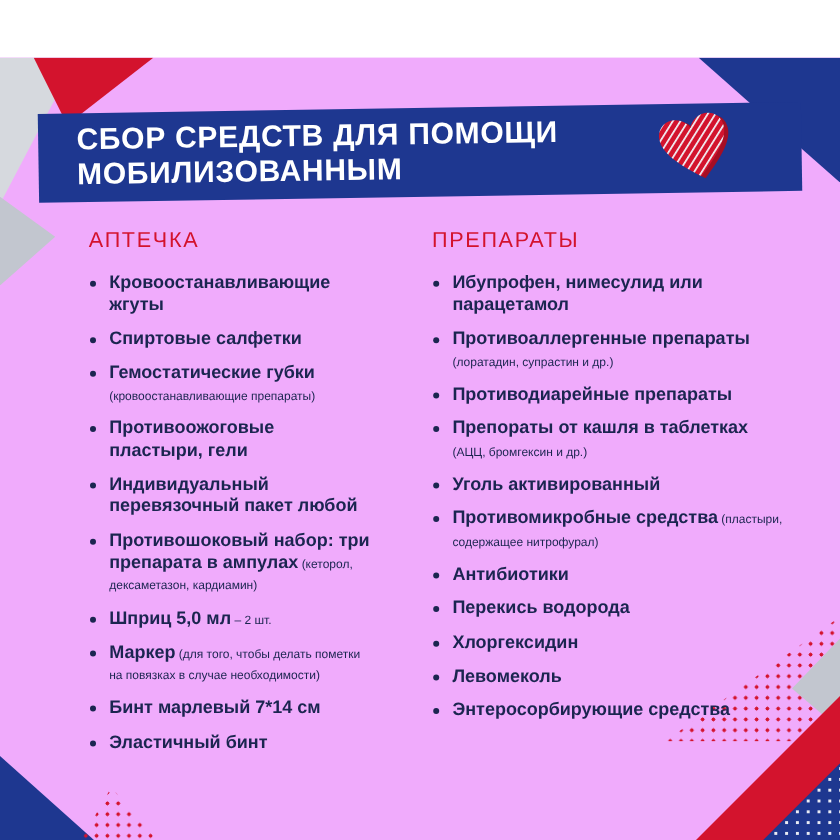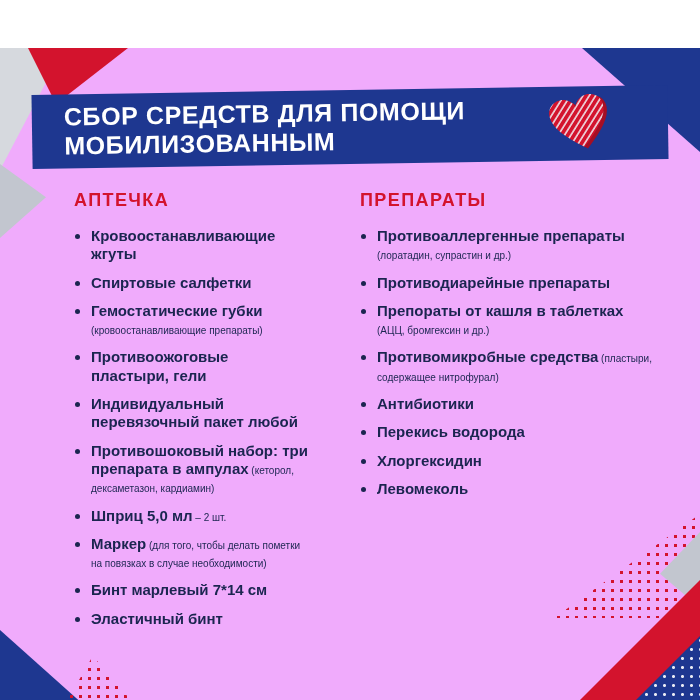--- a/index.html
+++ b/index.html
@@ -46,21 +46,21 @@
   .banner-title { padding-left:32px; color:#ffffff; font-weight:bold;
                   font-size:25px; line-height:1.18; letter-spacing:0.6px; }
   .heart { position:absolute; right:58px; top:6px; width:62px; height:60px;
            transform:rotate(-12deg); }
 
   
   .content { position:absolute; left:74px; top:142px; z-index:2;
              display:flex; gap:50px; }
   .col { width:236px; }
   .col.wide { width:292px; }
-  .col h2 { color:#d3132d; font-size:18px; font-weight:bold;
+  .col h2 { color:#d3132d; font-size:18px; font-weight:normal;
             letter-spacing:1.4px; margin-bottom:16px; }
   .col ul { list-style:none; }
   .col li { position:relative; padding-left:17px; margin-bottom:10px;
             color:#1b2550; font-size:15px; font-weight:bold; line-height:1.22; }
   .col li::before { content:""; position:absolute; left:1px; top:7px;
                     width:5px; height:5px; border-radius:50%; background:#1b2550; }
   .col li .n { font-weight:normal; font-size:10px;text-align:center; }
 </style>
 </head>
 <body>
@@ -107,25 +107,28 @@
           <li><span class="b">Противошоковый набор: три препарата в ампулах</span><span class="n"> (кеторол, дексаметазон, кардиамин)</span></li>
           <li><span class="b">Шприц 5,0 мл</span><span class="n"> – 2 шт.</span></li>
           <li><span class="b">Маркер</span><span class="n"> (для того, чтобы делать пометки на повязках в случае необходимости)</span></li>
           <li><span class="b">Бинт марлевый 7*14 см</span></li>
           <li><span class="b">Эластичный бинт</span></li>
         </ul>
     </section>
     <section class="col wide">
       <h2>ПРЕПАРАТЫ</h2>
       <ul>
+          <li><span class="b">Ибупрофен, нимесулид или парацетамол</span></li>
           <li><span class="b">Противоаллергенные препараты</span><span class="n"> (лоратадин, супрастин и др.)</span></li>
           <li><span class="b">Противодиарейные препараты</span></li>
           <li><span class="b">Препораты от кашля в таблетках</span><span class="n"> (АЦЦ, бромгексин и др.)</span></li>
+          <li><span class="b">Уголь активированный</span></li>
           <li><span class="b">Противомикробные средства</span><span class="n"> (пластыри, содержащее нитрофурал)</span></li>
           <li><span class="b">Антибиотики</span></li>
           <li><span class="b">Перекись водорода</span></li>
           <li><span class="b">Хлоргексидин</span></li>
           <li><span class="b">Левомеколь</span></li>
+          <li><span class="b">Энтеросорбирующие средства</span></li>
         </ul>
     </section>
   </div>
 
 </div>
 
 </body></html>

